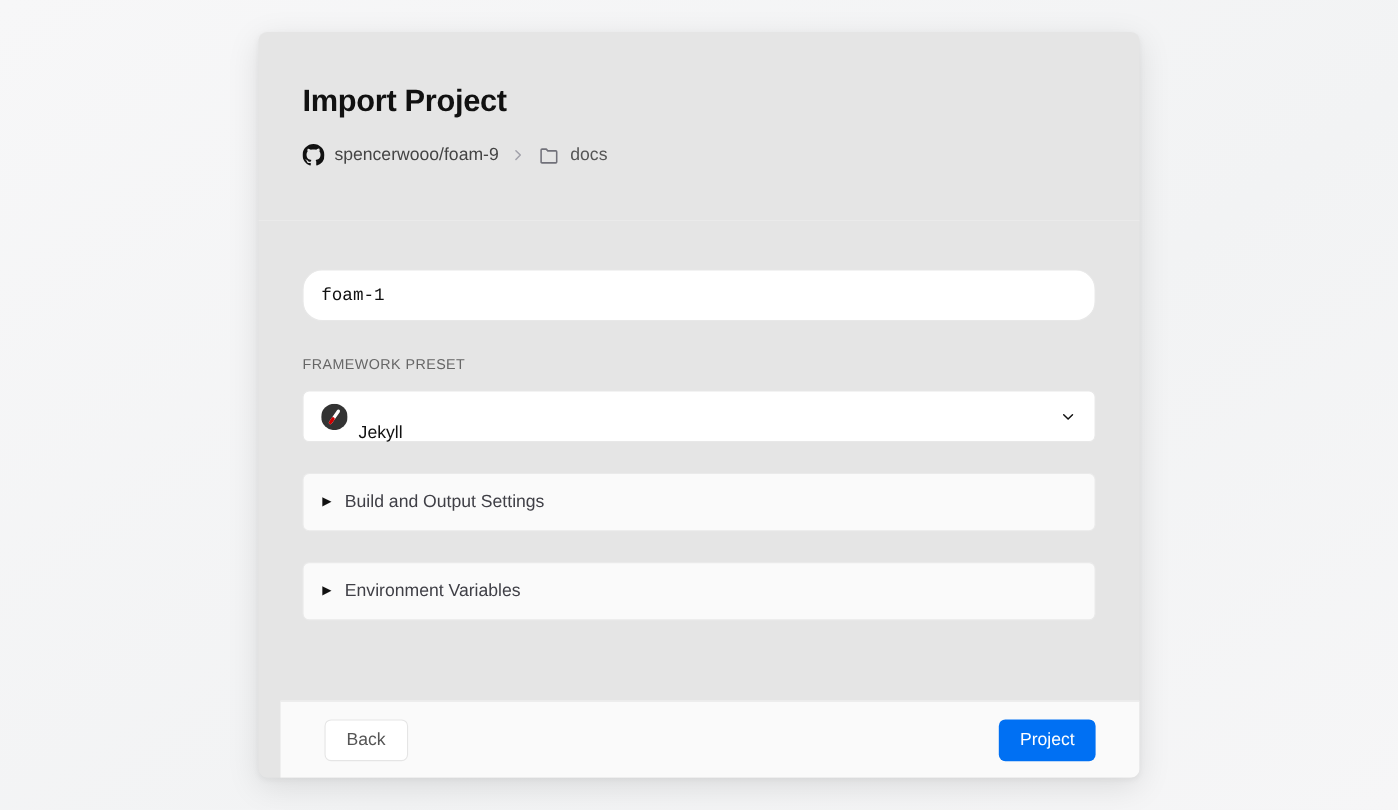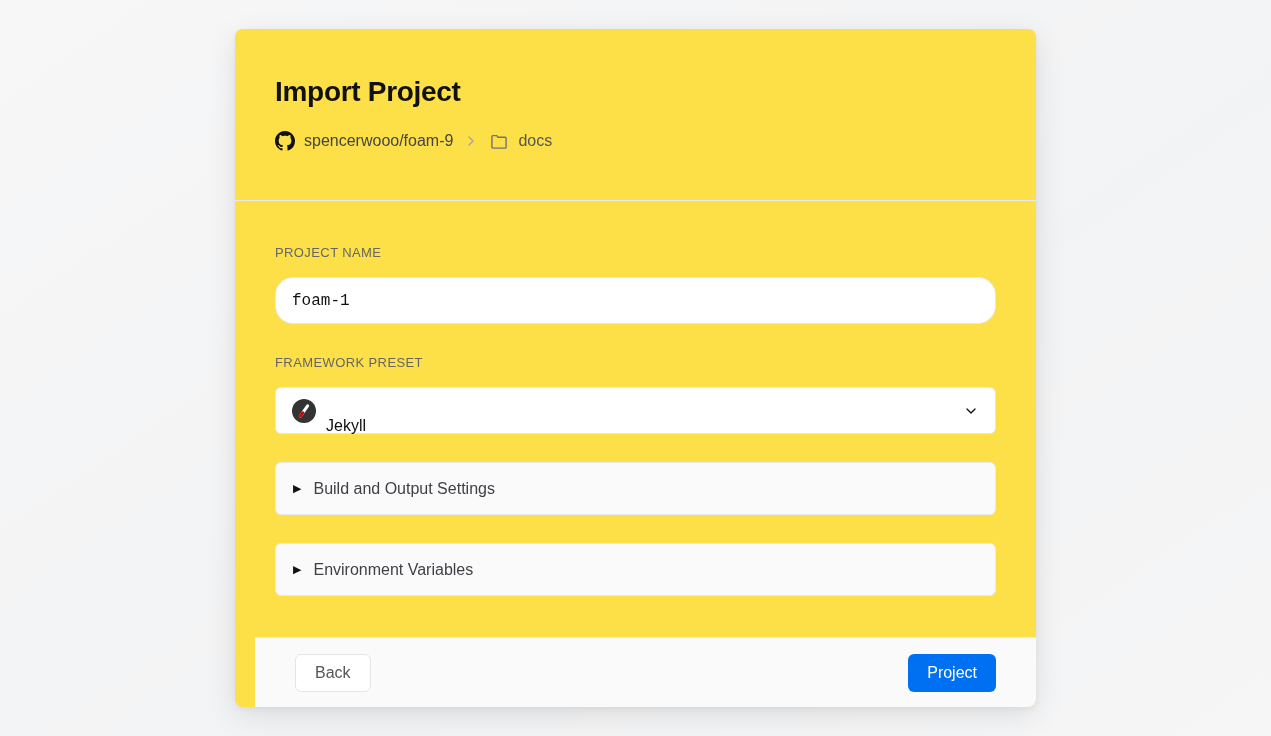--- a/index.html
+++ b/index.html
@@ -4,21 +4,21 @@
 <style>
   * { margin: 0; padding: 0; box-sizing: border-box; }
   html, body {
     width: 1271px; height: 736px; overflow: hidden;
     font-family: "Liberation Sans", "DejaVu Sans", sans-serif;
     background: linear-gradient(145deg, #f7f7f8 0%, #f2f3f4 60%, #f6f6f7 100%);
   }
   .card {
     position: absolute; left: 235px; top: 29px;
     width: 801px; height: 678px;
-    background: #fde047; border-radius: 8px;
+    background: #e5e5e5; border-radius: 8px;
     box-shadow: 0 8px 30px rgba(0,0,0,0.10), 0 2px 6px rgba(0,0,0,0.05);
     display: flex; flex-direction: column; overflow: hidden;
   }
   .card-header {
     height: 172px; padding: 46px 40px 0; flex: 0 0 auto;
     border-bottom: 1px solid #eaeaea;
   }
   .page-title {
     font-size: 28px; line-height: 34px; font-weight: 700;
     color: #111; letter-spacing: -0.3px;
@@ -104,21 +104,20 @@
             <path d="M3.5 19.5v-13c0-.55.45-1 1-1h4.6l1.7 1.9h8.7c.55 0 1 .45 1 1v11.1c0 .55-.45 1-1 1h-15c-.55 0-1-.45-1-1z"></path>
           </svg>
         </span>
         <span>docs</span>
       </span>
     </div>
   </div>
 
   <div class="card-body">
 
-    <div class="field-label">PROJECT NAME</div>
     <input class="text-input" type="text" value="foam-1" style="">
 
     <div class="field-label field-gap">FRAMEWORK PRESET</div>
     <div class="select-box">
       <span class="select-left">
         <span class="icon">
           <svg width="24" height="24" viewBox="0 0 24 24" aria-hidden="true">
             <circle cx="12" cy="12" r="12" fill="#333333"></circle>
             <g transform="rotate(35 12 12)">
               <rect x="10.5" y="4.2" width="3" height="15.6" rx="1.5" fill="#ffffff"></rect>

